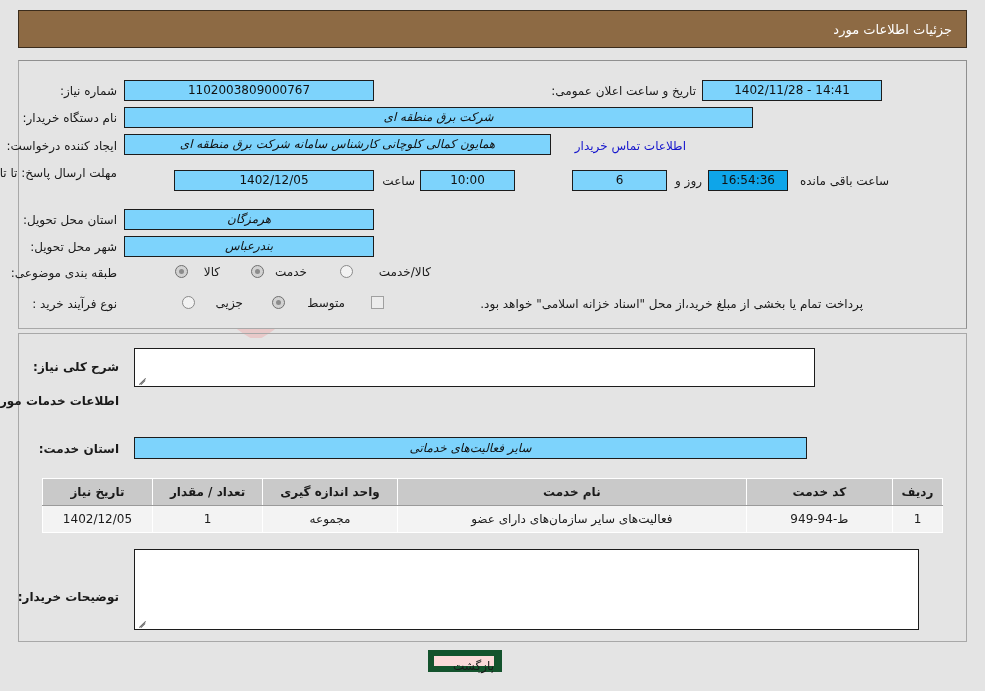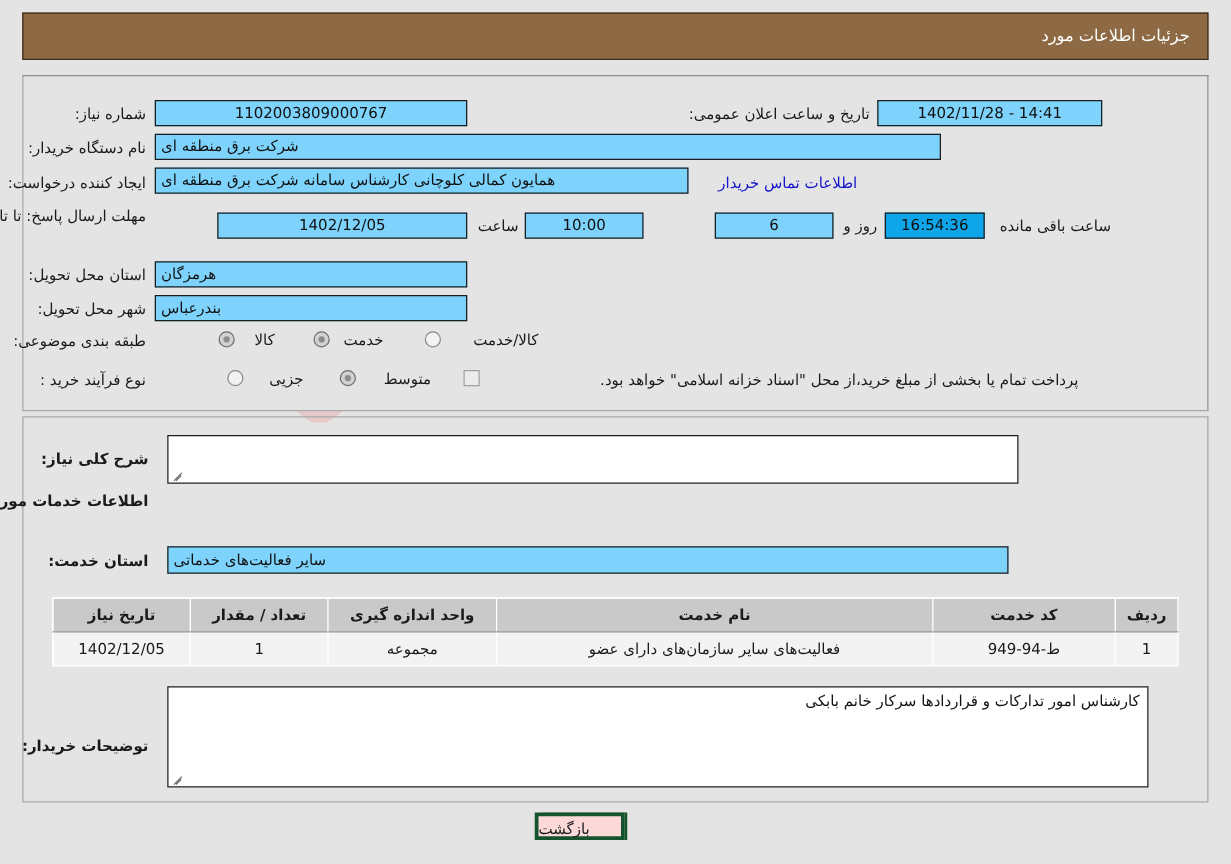--- a/index.html
+++ b/index.html
@@ -93,21 +93,21 @@
     height: 21px;
     line-height: 19px;
     padding: 0 4px;
     font-size: 12px;
     color: #111;
     white-space: nowrap;
     overflow: hidden;
     z-index: 4;
   }
   .fld.center { text-align: center; }
-  .fld.right  { text-align: left; }
+  .fld.right  { text-align: center; font-style: italic; }
   .fld.cream  { background: #0ea5e9; }
 
   .link {
     position: absolute;
     color: #1414cc;
     font-size: 12px;
     text-decoration: none;
     white-space: nowrap;
     cursor: pointer;
     z-index: 4;
@@ -208,22 +208,22 @@
     padding: 0 4px;
     color: #1a1a1a;
   }
   #svc-table tr.data td { background: #f3f3f3; }
 
   
   .btn {
     position: absolute;
     height: 22px;
     line-height: 20px;
-    text-align: left;
-    border: 3px solid #14532d;
+    text-align: right;
+    border: 6px solid #14532d;
     box-sizing: border-box;
     font-size: 12px;
     cursor: pointer;
     z-index: 5;
   }
   #btn-print  { background: #eaf7ea; }
 </style>
 </head>
 <body>
 
@@ -316,19 +316,18 @@
       <td>فعالیت‌های سایر سازمان‌های دارای عضو</td>
       <td>مجموعه</td>
       <td>1</td>
       <td>1402/12/05</td>
     </tr>
   </tbody>
 </table>
 
 <div class="lbl lbl-b" style="right:866px; top:590px;">توضیحات خریدار:</div>
 <div class="ta" style="right:66px; top:549px; width:785px; height:81px;">
-  <span>کارشناس امور تدارکات و قراردادها سرکار خانم بابکی</span>
   <span class="grip"></span>
 </div>
 
 <div class="btn" id="btn-print" style="right:483px; top:650px; width:68px;">چاپ</div>
 
 <div class="btn" id="btn-back2" style="left:428px; top:650px; width:72px; background:#fbd9d9;">بازگشت</div>
 
 </body></html>

